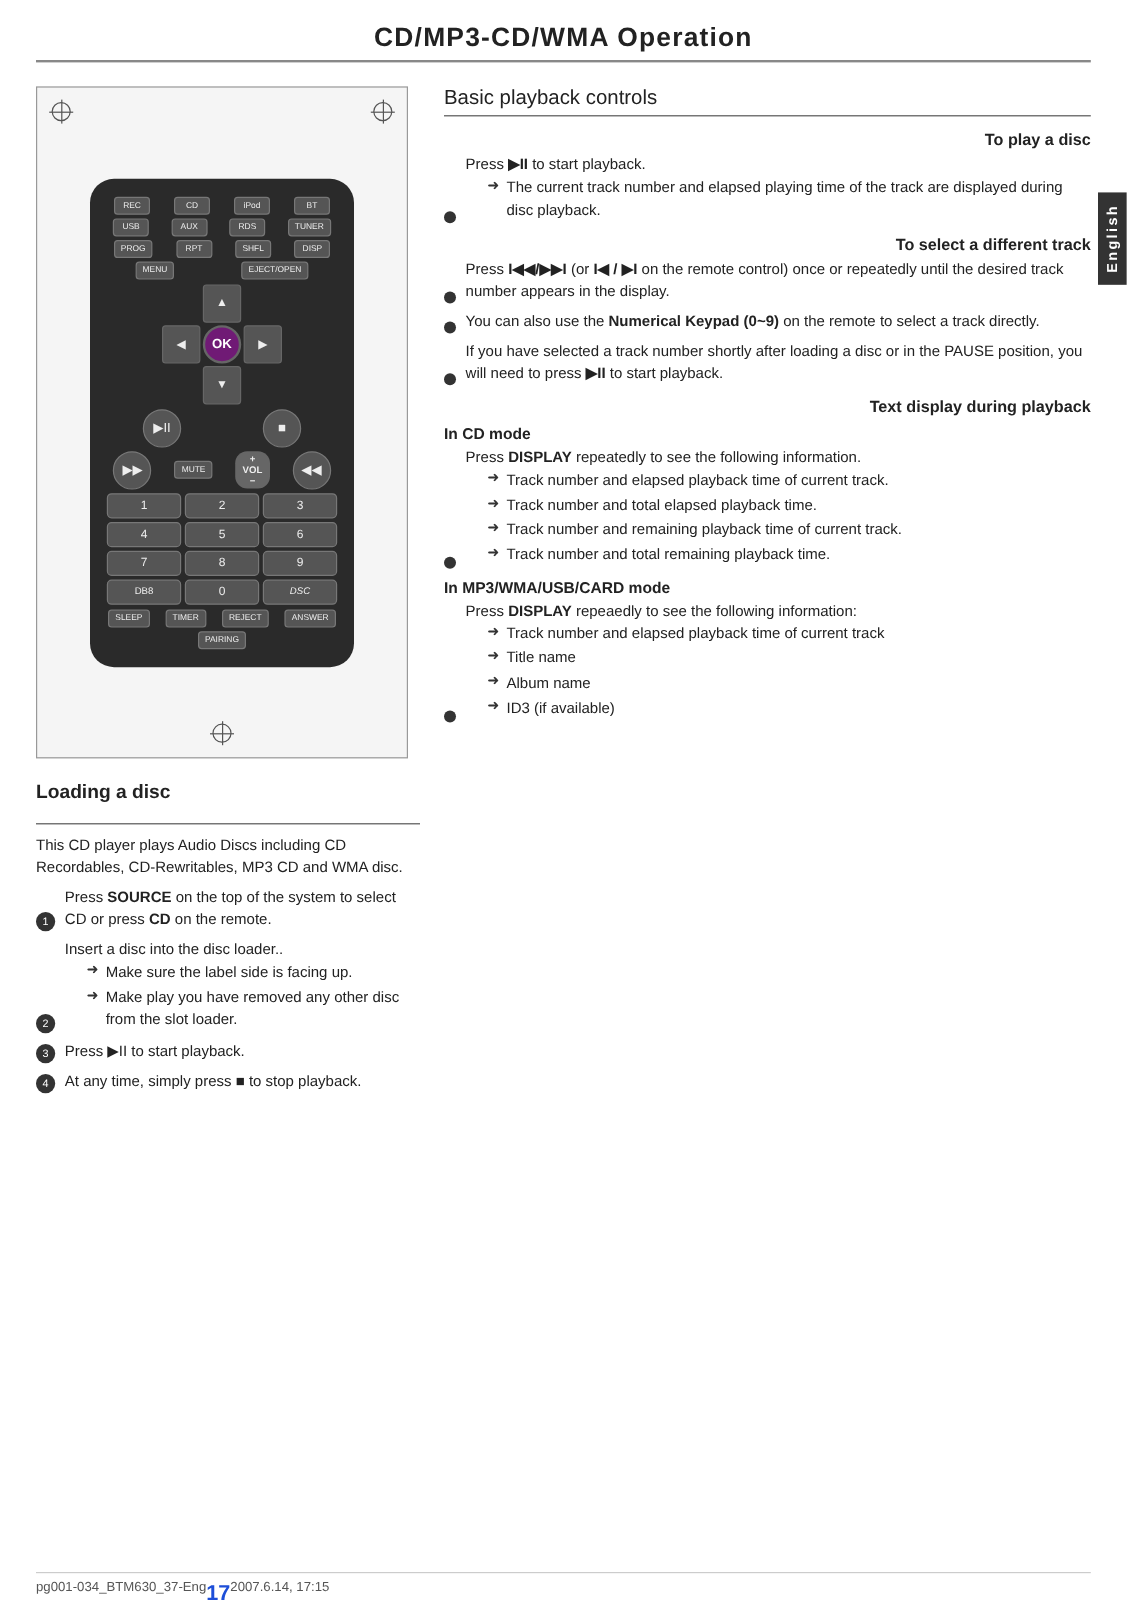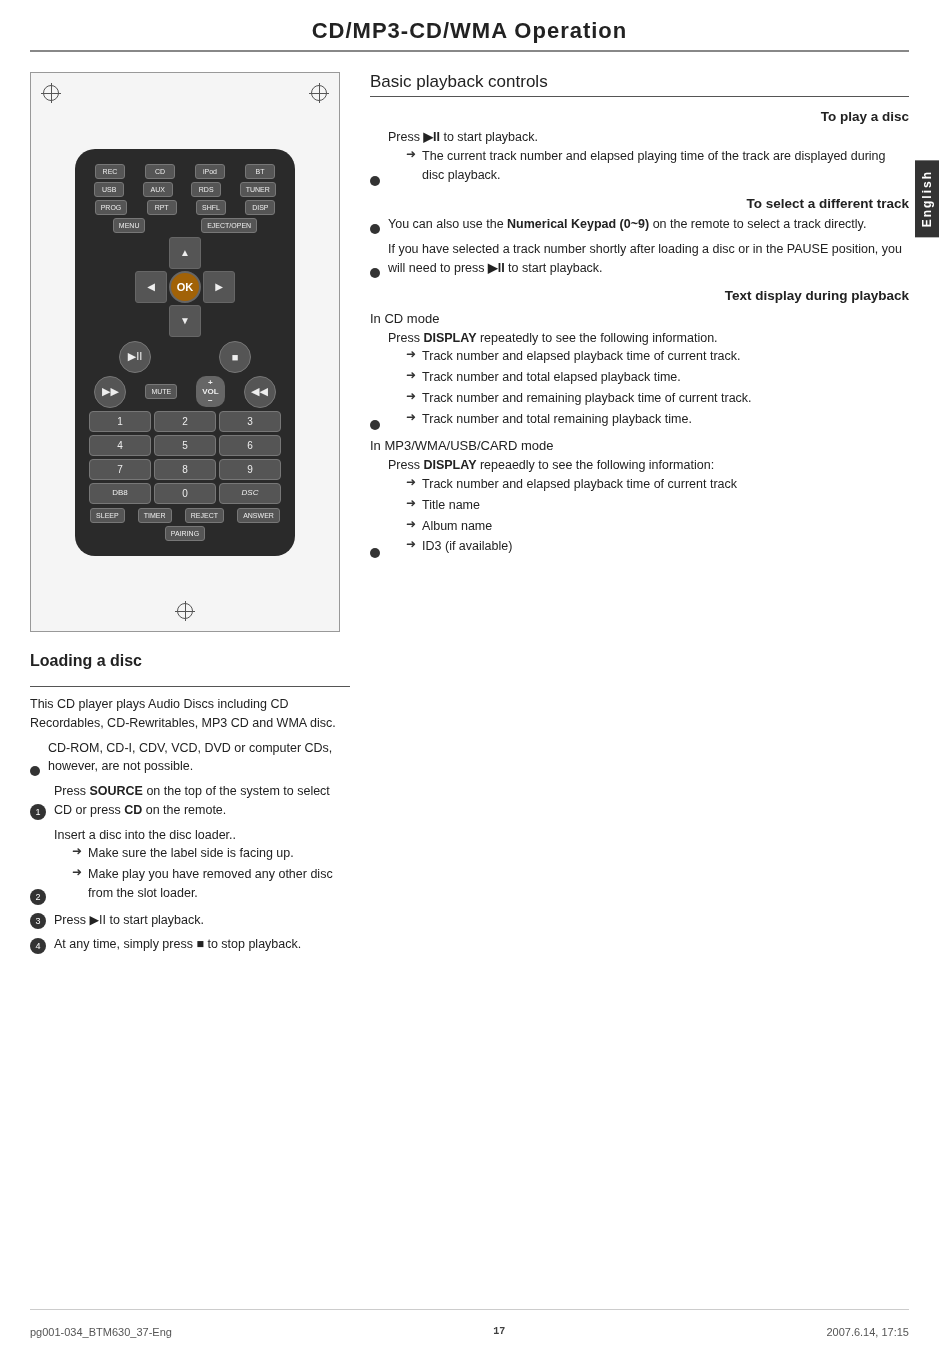--- a/index.html
+++ b/index.html
@@ -112,21 +112,21 @@
       border-radius: 3px;
       color: #eee;
       font-size: 10px;
       display: flex;
       align-items: center;
       justify-content: center;
       cursor: pointer;
     }
 
     .dpad-center {
-      background: #a16207;
+      background: #701a75;
       border-radius: 50%;
       border: 2px solid #666;
       font-size: 11px;
       font-weight: bold;
       color: #fff;
     }
 
     .dpad-corner {
       background: transparent;
       border: none;
@@ -269,43 +269,41 @@
 
     .subsection-title {
       font-size: 13.5px;
       font-weight: bold;
       margin: 10px 0 4px 0;
       text-align: right;
     }
 
     .subsection-title-sm {
       font-size: 13px;
-      font-weight: normal;
+      font-weight: bold;
       margin: 8px 0 3px 0;
     }
 
     
     .page-footer {
       position: absolute;
       bottom: 15px;
       left: 30px;
       right: 30px;
       display: flex;
-      justify-content: space-between;
       font-size: 11px;
       color: #555;
       border-top: 1px solid #ccc;
-      padding-top: 16px;
+      padding-top: 6px;
     }
 
     .page-number {
-      font-size: 10px;
-      font-weight: bold;
-      color: #404040;
-      font-family: Liberation Mono, monospace;
+      font-size: 18px;
+      font-weight: bold;
+      color: #1d4ed8;
     }
 
     .crosshair {
       position: absolute;
       width: 20px;
       height: 20px;
     }
     .crosshair::before, .crosshair::after {
       content: '';
       position: absolute;
@@ -442,24 +440,20 @@
           <div class="remote-btn" style="font-size:7px;">PAIRING</div>
         </div>
 
       </div>
     </div>
 
     <div class="loading-section">
       <div class="section-title">Loading a disc</div>
       <p class="body-text">This CD player plays Audio Discs including CD Recordables, CD-Rewritables, MP3 CD and WMA disc.</p>
 
-      <div class="bullet-item">
-        <div class="bullet-circle"></div>
-        <span class="bullet-text">CD-ROM, CD-I, CDV, VCD, DVD or computer CDs, however, are not possible.</span>
-      </div>
 
       <div class="bullet-item">
         <div class="bullet-num">1</div>
         <span class="bullet-text">Press <b>SOURCE</b> on the top of the system to select CD or press <b>CD</b> on the remote.</span>
       </div>
 
       <div class="bullet-item">
         <div class="bullet-num">2</div>
         <div>
           <span class="bullet-text">Insert a disc into the disc loader..</span>
@@ -500,20 +494,24 @@
         <span class="bullet-text">Press <b>▶II</b> to start playback.</span>
         <div class="arrow-sub">
           <span class="arrow-sym">➜</span>
           <span class="arrow-text">The current track number and elapsed playing time of the track are displayed during disc playback.</span>
         </div>
       </div>
     </div>
 
     <div class="subsection-title">To select a different track</div>
 
+    <div class="bullet-item">
+      <div class="bullet-circle"></div>
+      <span class="bullet-text">Press <b>I◀◀/▶▶I</b> (or <b>I◀ / ▶I</b> on the remote control) once or repeatedly until the desired track number appears in the display.</span>
+    </div>
 
     <div class="bullet-item">
       <div class="bullet-circle"></div>
       <span class="bullet-text">You can also use the <b>Numerical Keypad (0~9)</b> on the remote to select a track directly.</span>
     </div>
 
     <div class="bullet-item">
       <div class="bullet-circle"></div>
       <span class="bullet-text">If you have selected a track number shortly after loading a disc or in the PAUSE position, you will need to press <b>▶II</b> to start playback.</span>
     </div>

